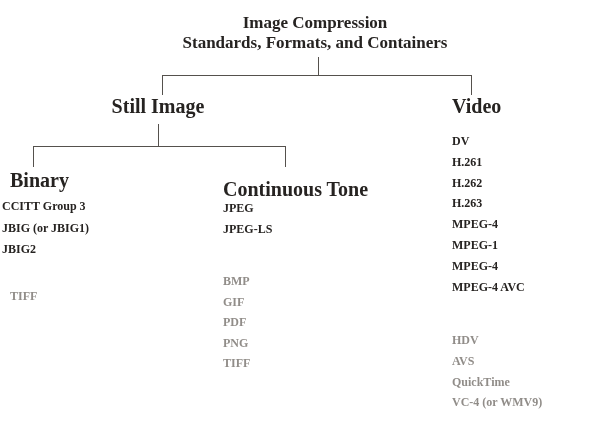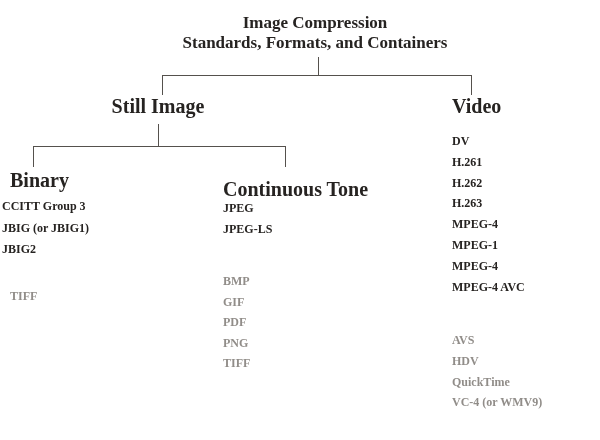--- a/index.html
+++ b/index.html
@@ -83,19 +83,19 @@
       <div>DV</div>
       <div>H.261</div>
       <div>H.262</div>
       <div>H.263</div>
       <div>MPEG-4</div>
       <div>MPEG-1</div>
       <div>MPEG-4</div>
       <div>MPEG-4 AVC</div>
     </div>
   <div class="list muted" style="left:452px;top:330px;line-height:20.8px">
+      <div>HDV</div>
       <div>AVS</div>
-      <div>HDV</div>
       <div>QuickTime</div>
       <div>VC-4 (or WMV9)</div>
     </div>
 
 </div>
 
 </body></html>

